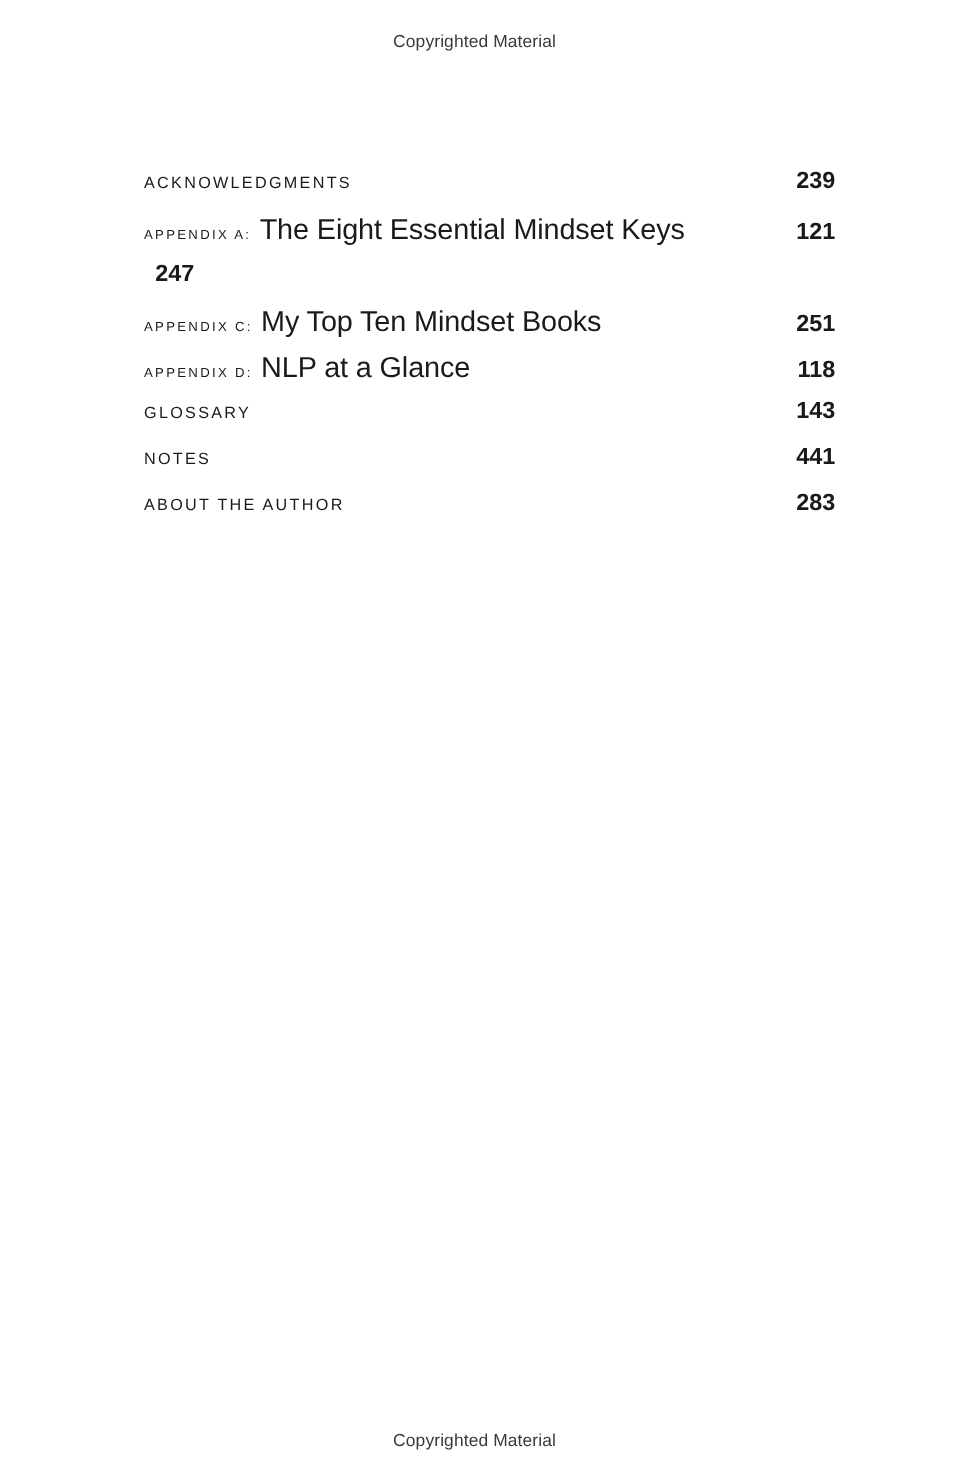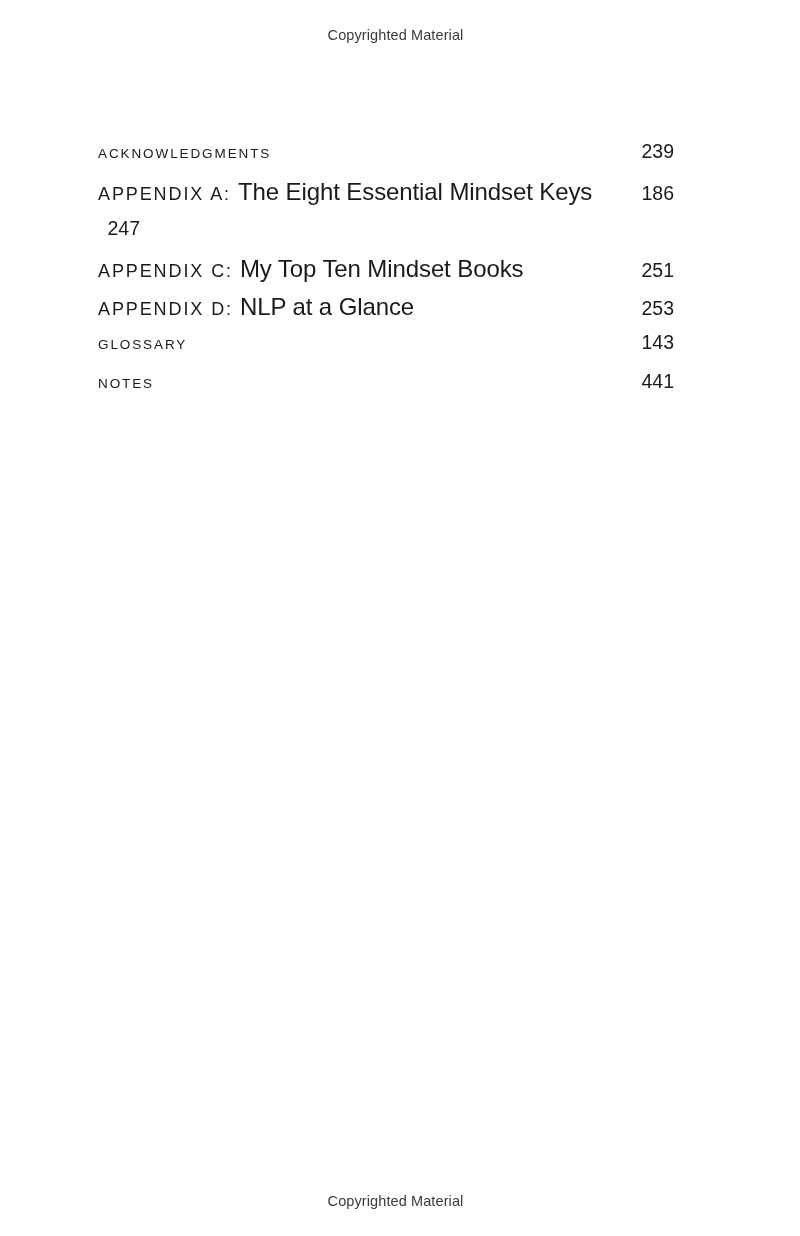--- a/index.html
+++ b/index.html
@@ -31,42 +31,42 @@
     font-size: 14.5px;
     color: #3a3a3a;
     letter-spacing: 0.1px;
     font-family: "Liberation Sans", sans-serif;
   }
   .watermark-top { top: 27px; }
   .watermark-bottom { top: 1193px; }
 
   .toc {
     position: absolute;
-    left: 98px;
+    left: 120px;
     top: 140px;
     width: 576px;
   }
 
   .toc-row {
     display: flex;
     align-items: baseline;
     justify-content: space-between;
     height: 38.3px;
   }
 
   .toc-entry {
     display: flex;
     align-items: baseline;
     white-space: nowrap;
     overflow: hidden;
   }
 
   
   .label {
-    font-size: 18px;
+    font-size: 11px;
     letter-spacing: 1.9px;
     text-transform: uppercase;
     color: #1a1a1a;
     font-weight: 500;
   }
 
   .label-only {
     font-size: 13.5px;
     letter-spacing: 1.9px;
   }
@@ -74,21 +74,21 @@
   .title {
     font-size: 24px;
     color: #1a1a1a;
     margin-left: 7px;
     font-weight: 400;
     letter-spacing: -0.1px;
   }
 
   .page-num {
     font-size: 19.5px;
-    font-weight: 400;
+    font-weight: 700;
     color: #1a1a1a;
     letter-spacing: 0px;
     text-align: right;
     min-width: 42px;
   }
 </style>
 </head>
 <body>
 
 <div class="page">
@@ -103,59 +103,66 @@
         <span class="title"></span>
       </div>
       <div class="page-num">239</div>
     </div>
 
     <div class="toc-row">
       <div class="toc-entry">
         <span class="label">APPENDIX A:</span>
         <span class="title">The Eight Essential Mindset Keys</span>
       </div>
-      <div class="page-num">186</div>
+      <div class="page-num">121</div>
     </div>
 
     <div class="toc-row">
       <div class="page-num">247</div>
     </div>
 
     <div class="toc-row">
       <div class="toc-entry">
         <span class="label">APPENDIX C:</span>
         <span class="title">My Top Ten Mindset Books</span>
       </div>
       <div class="page-num">251</div>
     </div>
 
     <div class="toc-row">
       <div class="toc-entry">
         <span class="label">APPENDIX D:</span>
         <span class="title">NLP at a Glance</span>
       </div>
-      <div class="page-num">253</div>
+      <div class="page-num">118</div>
     </div>
 
     <div class="toc-row">
       <div class="toc-entry">
         <span class="label label-only">GLOSSARY</span>
         <span class="title"></span>
       </div>
       <div class="page-num">143</div>
     </div>
 
     <div class="toc-row">
       <div class="toc-entry">
         <span class="label label-only">NOTES</span>
         <span class="title"></span>
       </div>
       <div class="page-num">441</div>
     </div>
 
 
 
+    <div class="toc-row">
+      <div class="toc-entry">
+        <span class="label label-only">ABOUT THE AUTHOR</span>
+        <span class="title"></span>
+      </div>
+      <div class="page-num">283</div>
+    </div>
 
   </div>
 
   <div class="watermark watermark-bottom">Copyrighted Material</div>
 
 </div>
 
 </body></html>

